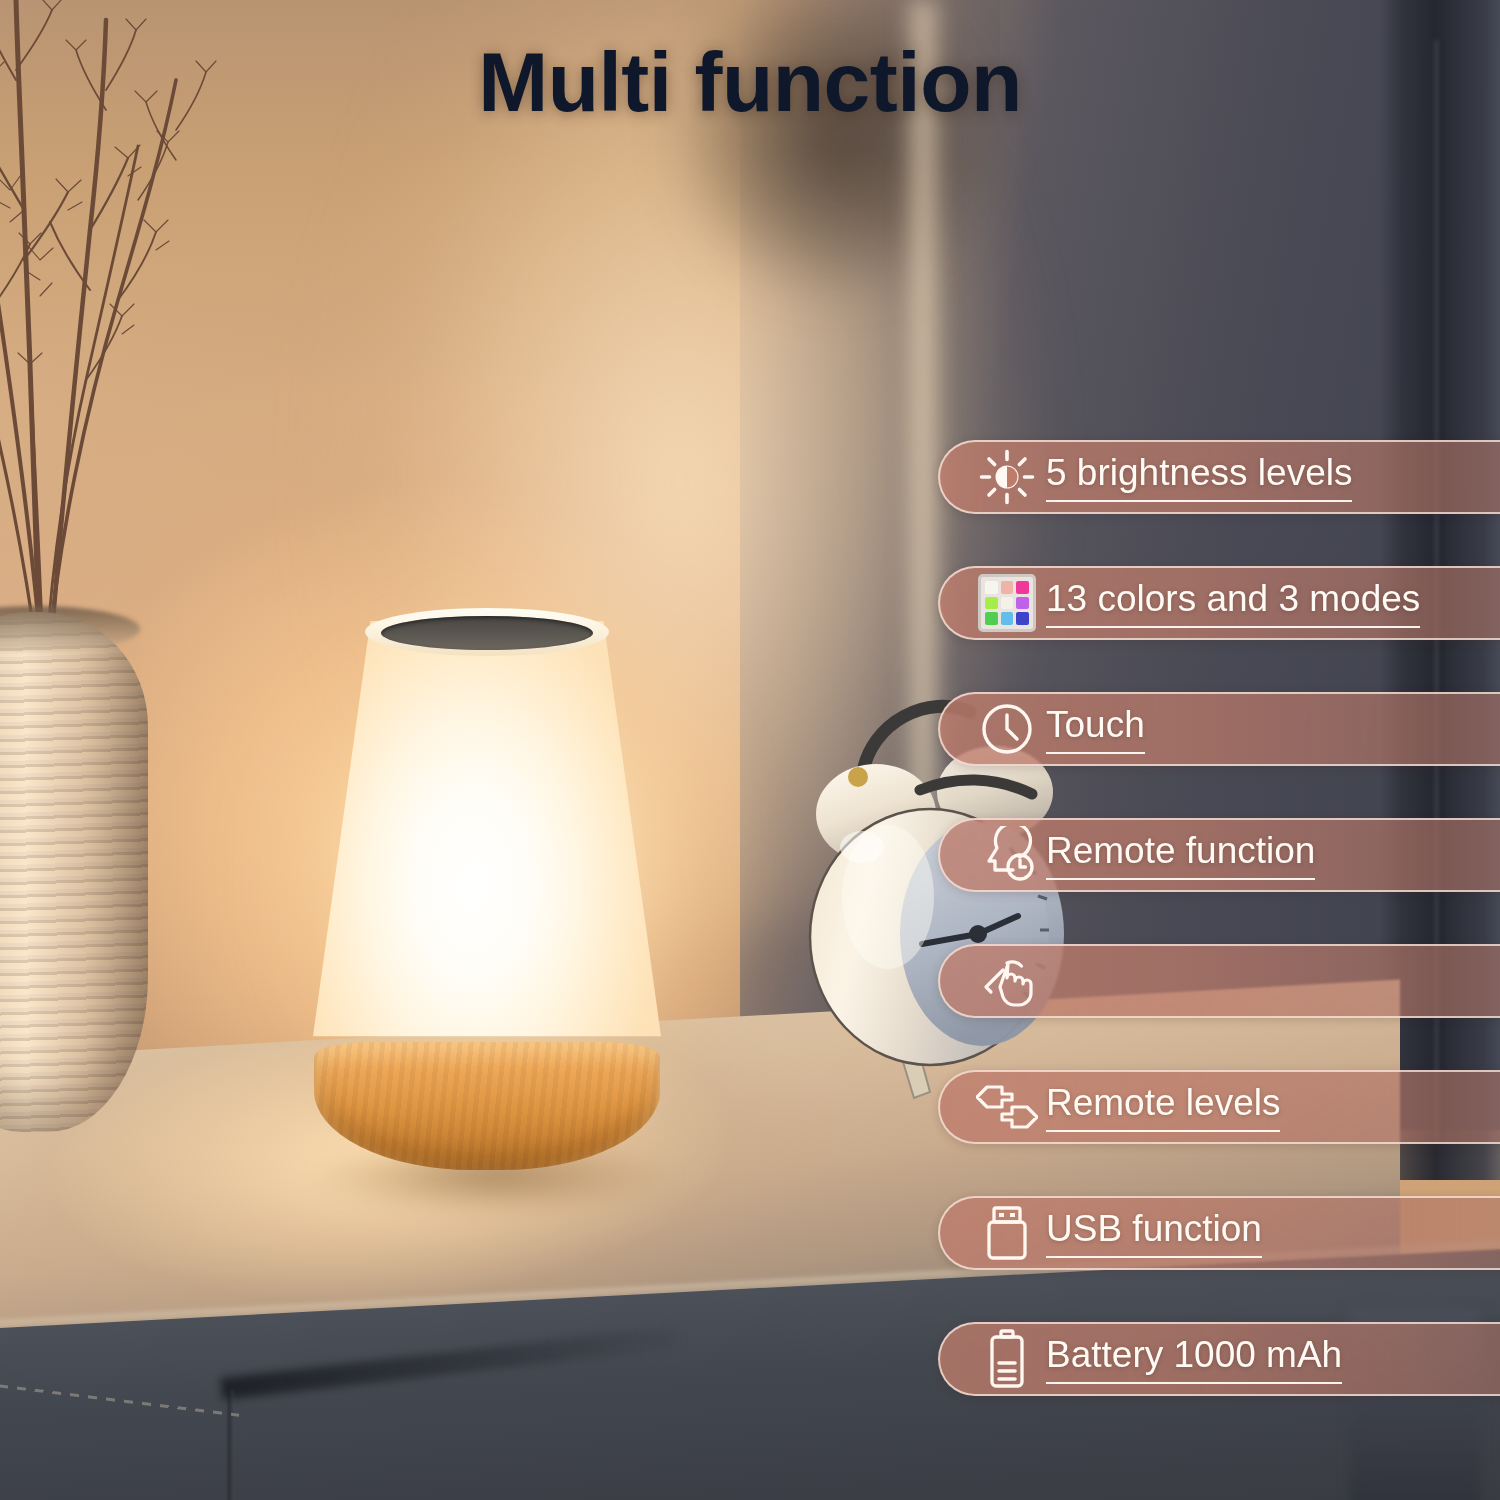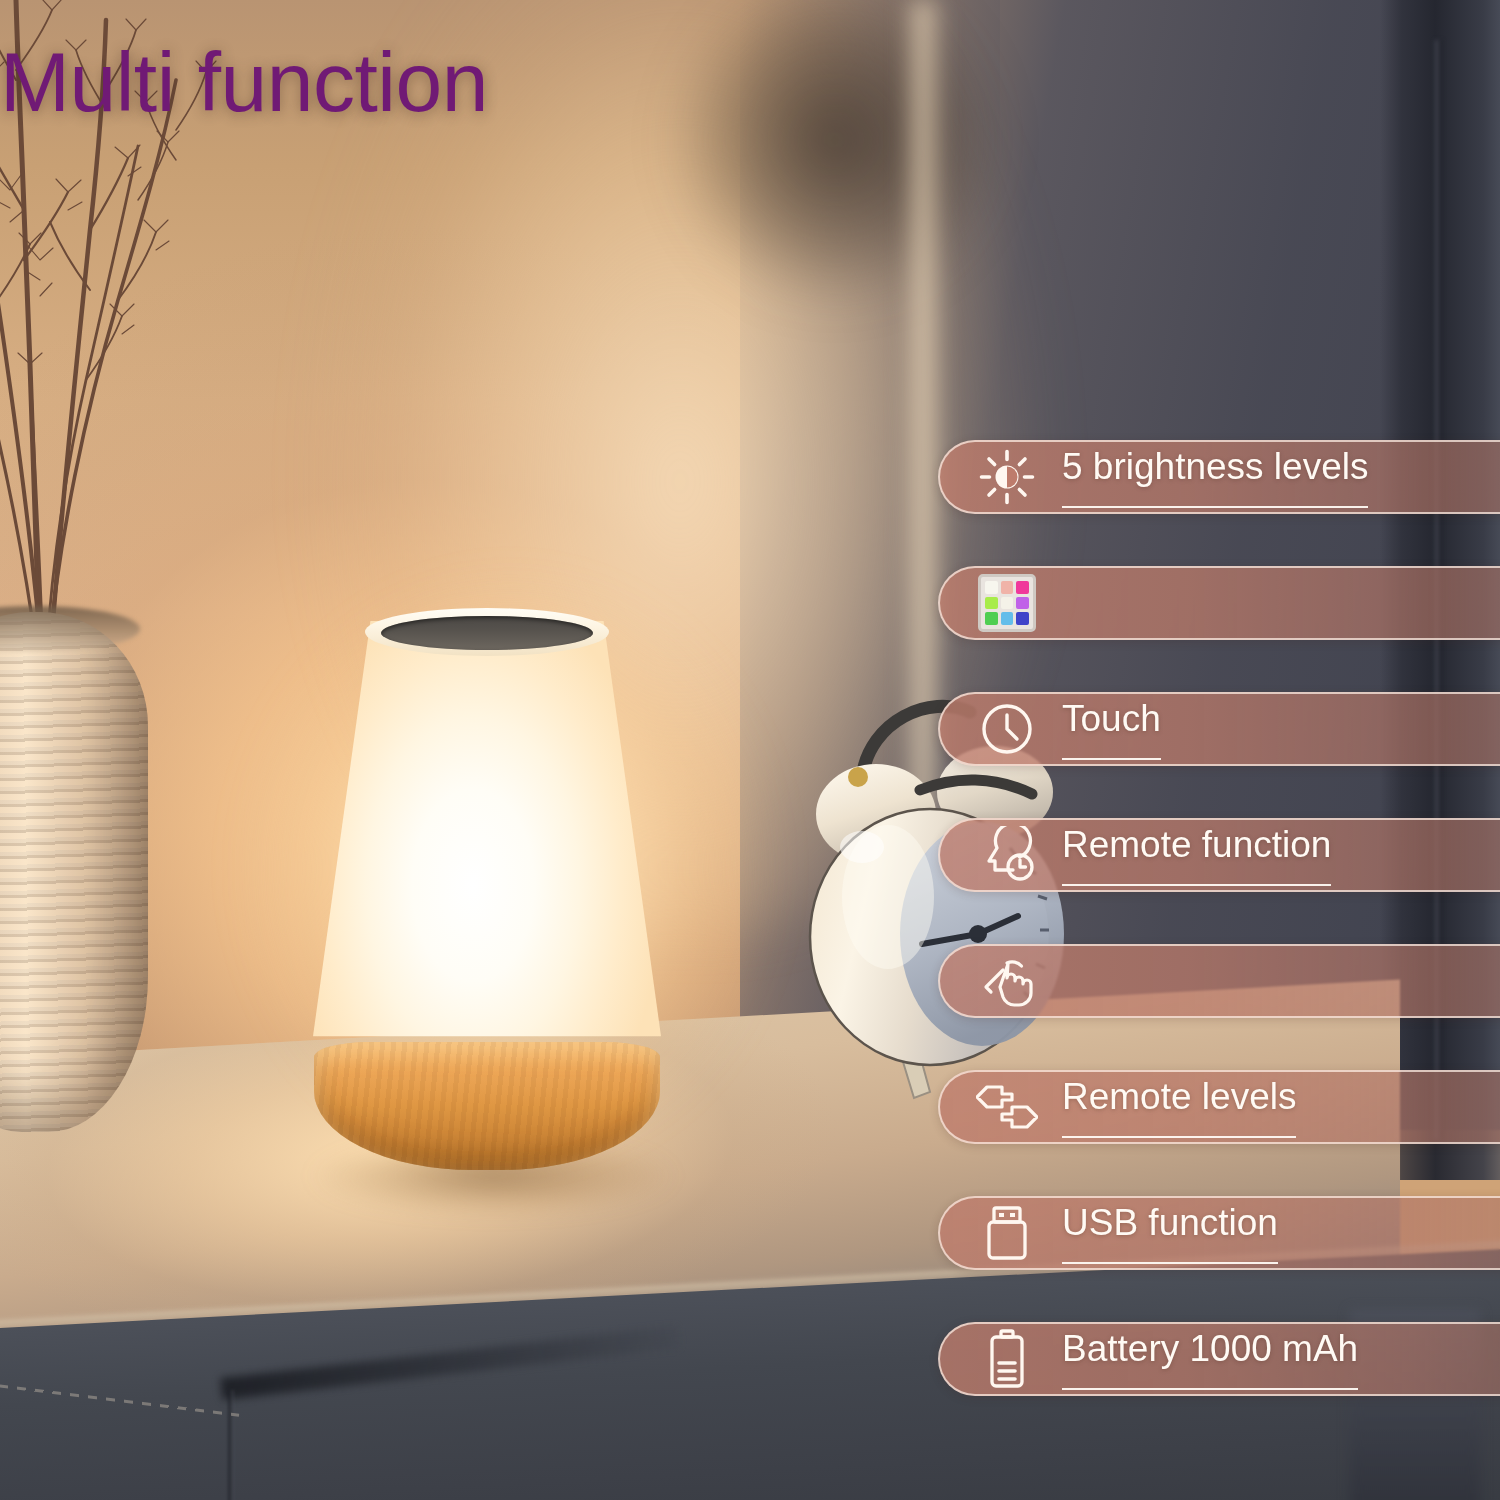--- a/index.html
+++ b/index.html
@@ -243,24 +243,24 @@
   }
 
   
   .clock { left:770px; top:672px; width:330px; height:450px; }
   .clock svg { display:block; }
 
   
   .title {
     position:absolute;
     left:0; top:34px; width:1500px;
-    text-align:left;
+    text-align:center;
     font-size:84px;
-    font-weight:normal;
-    color:#701a75;
+    font-weight:bold;
+    color:#0f172a;
     letter-spacing:-0.5px;
     text-shadow:0 2px 14px rgba(60,40,26,0.45);
     z-index:40;
   }
 
   
   .features {
     position:absolute;
     left:938px; top:440px;
     width:600px;
@@ -291,22 +291,21 @@
     display:flex;
     align-items:center;
     justify-content:center;
     color:#fff7f0;
   }
   .badge-icon svg { display:block; }
   .badge-label {
     font-size:37px;
     color:#fffaf4;
     white-space:nowrap;
-    margin-left:16px;
-    padding-bottom:17px;
+    padding-bottom:5px;
     border-bottom:2.5px solid rgba(255,250,244,0.95);
     line-height:1.15;
     text-shadow:0 1px 4px rgba(80,48,36,0.35);
   }
 
   
   .palette {
     width:58px; height:58px;
     background:#e9e4df;
     border:3px solid #cfc9c3;
@@ -478,20 +477,21 @@
           <i style="background:#f0b3a8"></i>
           <i style="background:#f0389b"></i>
           <i style="background:#a8ec4a"></i>
           <i style="background:#f4f2e8"></i>
           <i style="background:#c062e8"></i>
           <i style="background:#4fce52"></i>
           <i style="background:#63bdea"></i>
           <i style="background:#3f43c9"></i>
         </span>
       </span>
+      <span class="badge-label">13 colors and 3 modes</span>
     </div>
 
     <div class="badge">
       <span class="badge-icon">
         <svg width="58" height="58" viewBox="0 0 58 58" fill="none" stroke="currentColor" stroke-width="3.4" stroke-linecap="round">
           <circle cx="29" cy="29" r="23"></circle>
           <path d="M29 15 V29 L39 39"></path>
         </svg>
       </span>
       <span class="badge-label">Touch</span>

